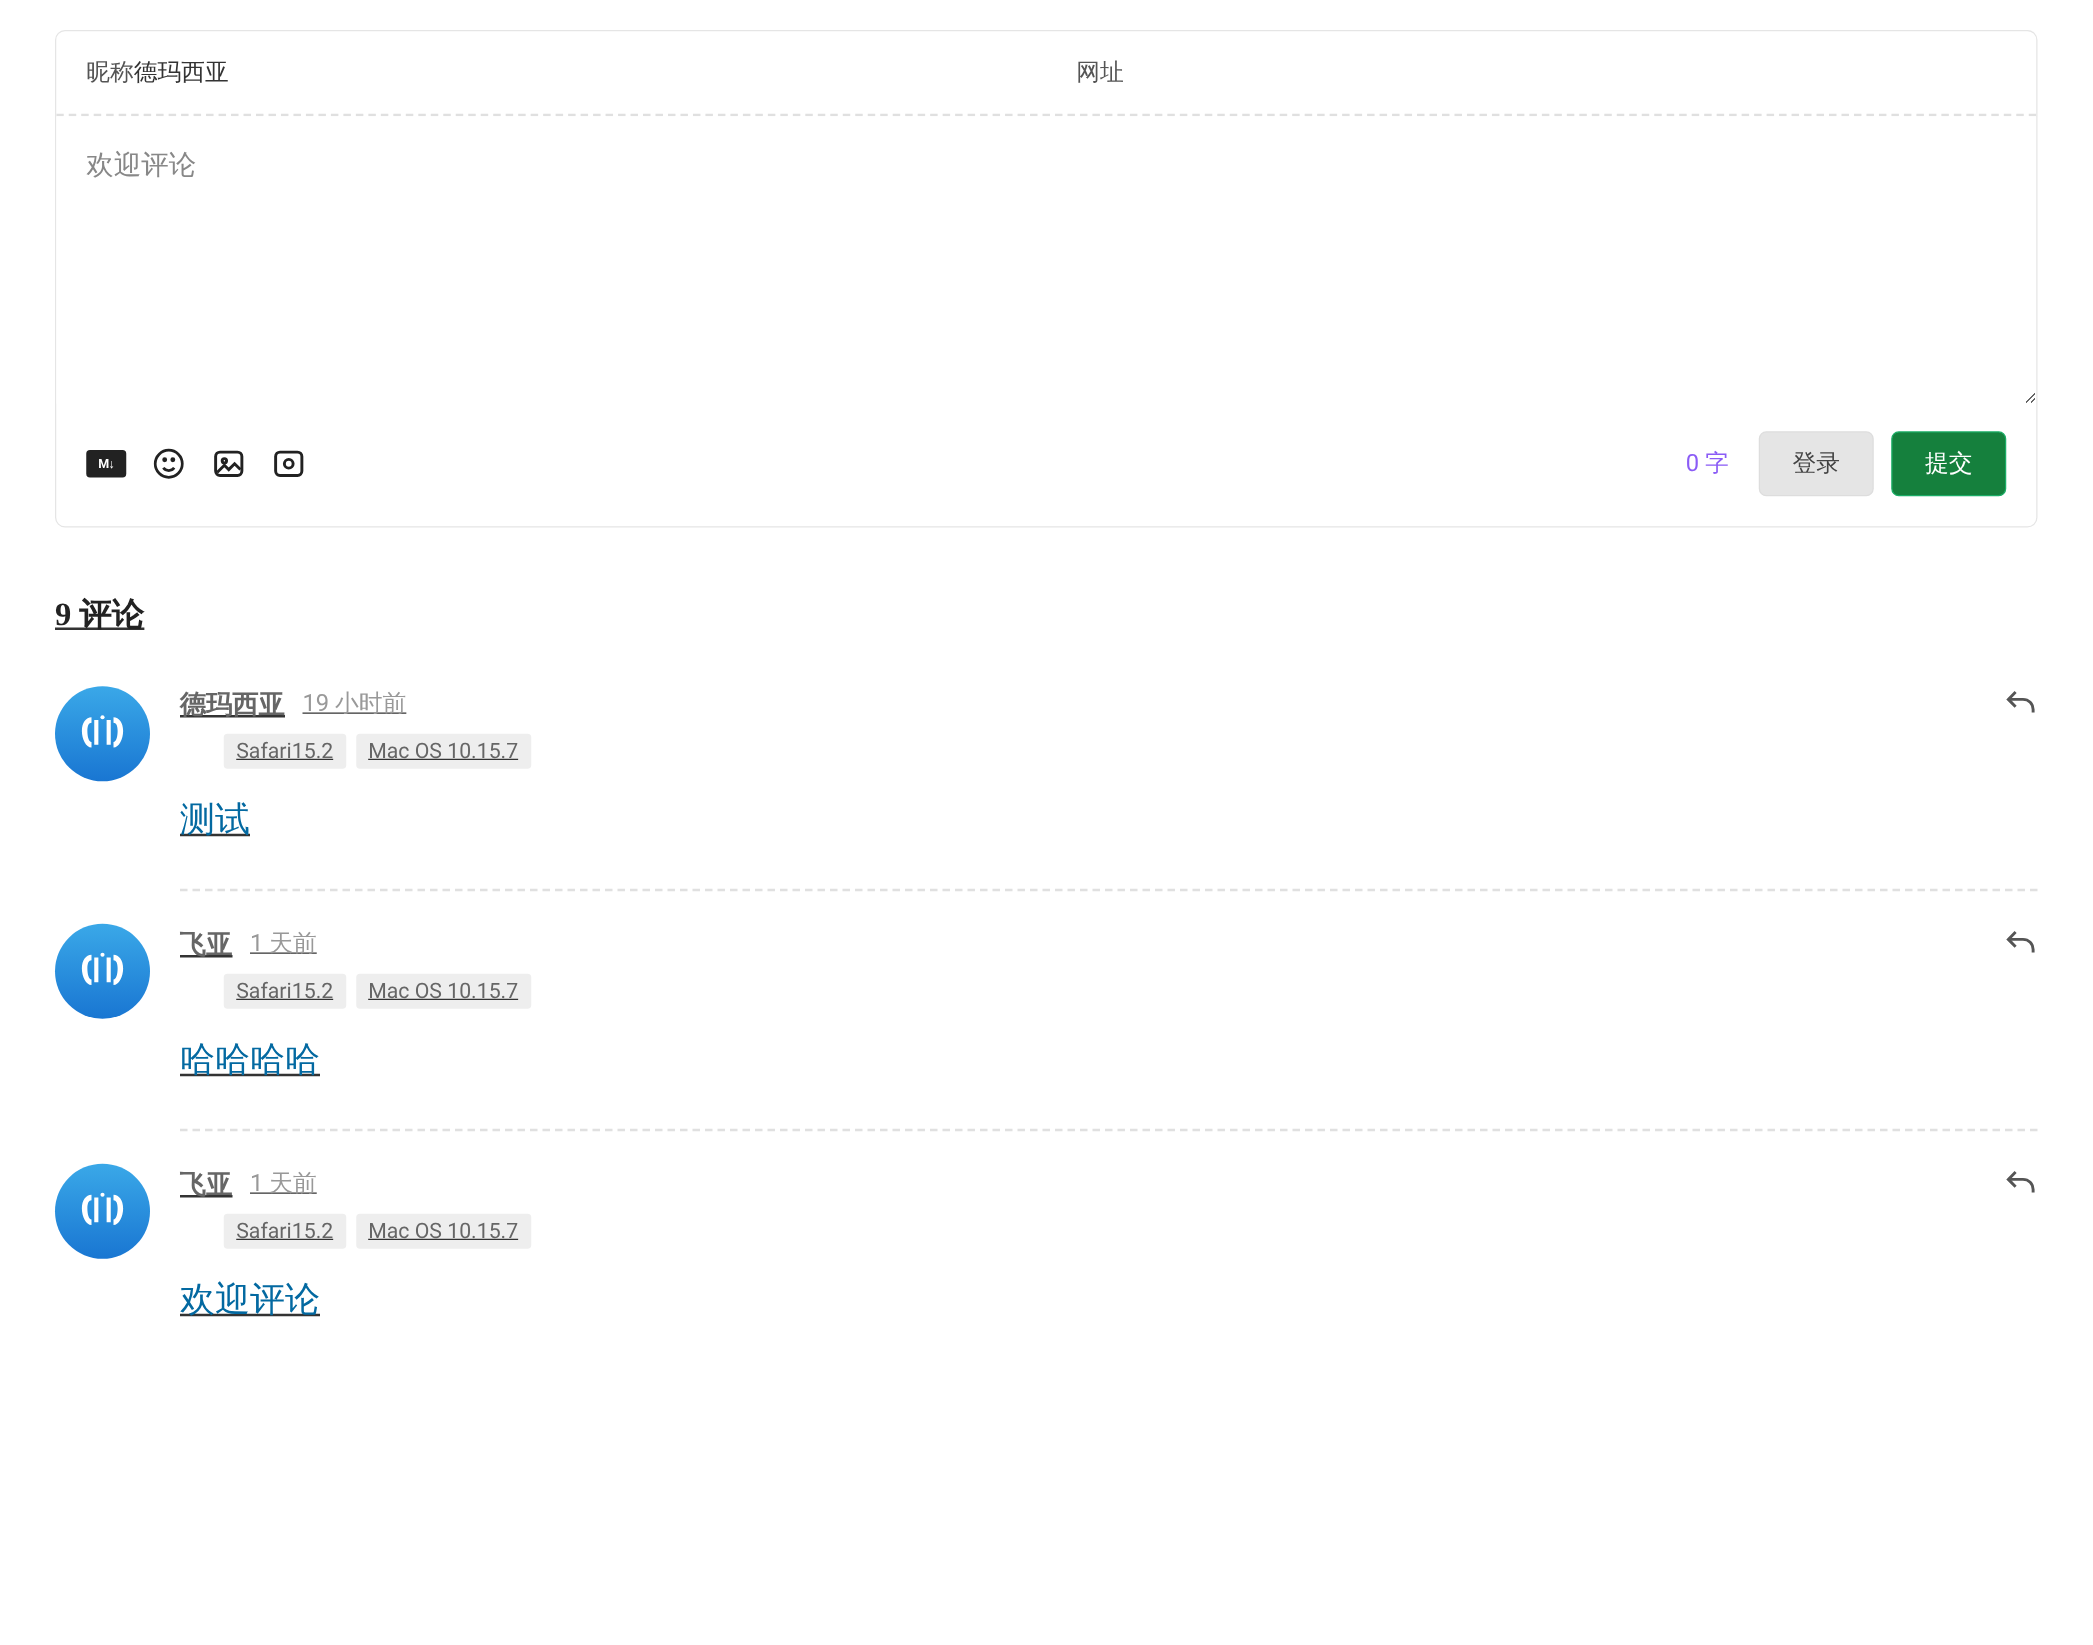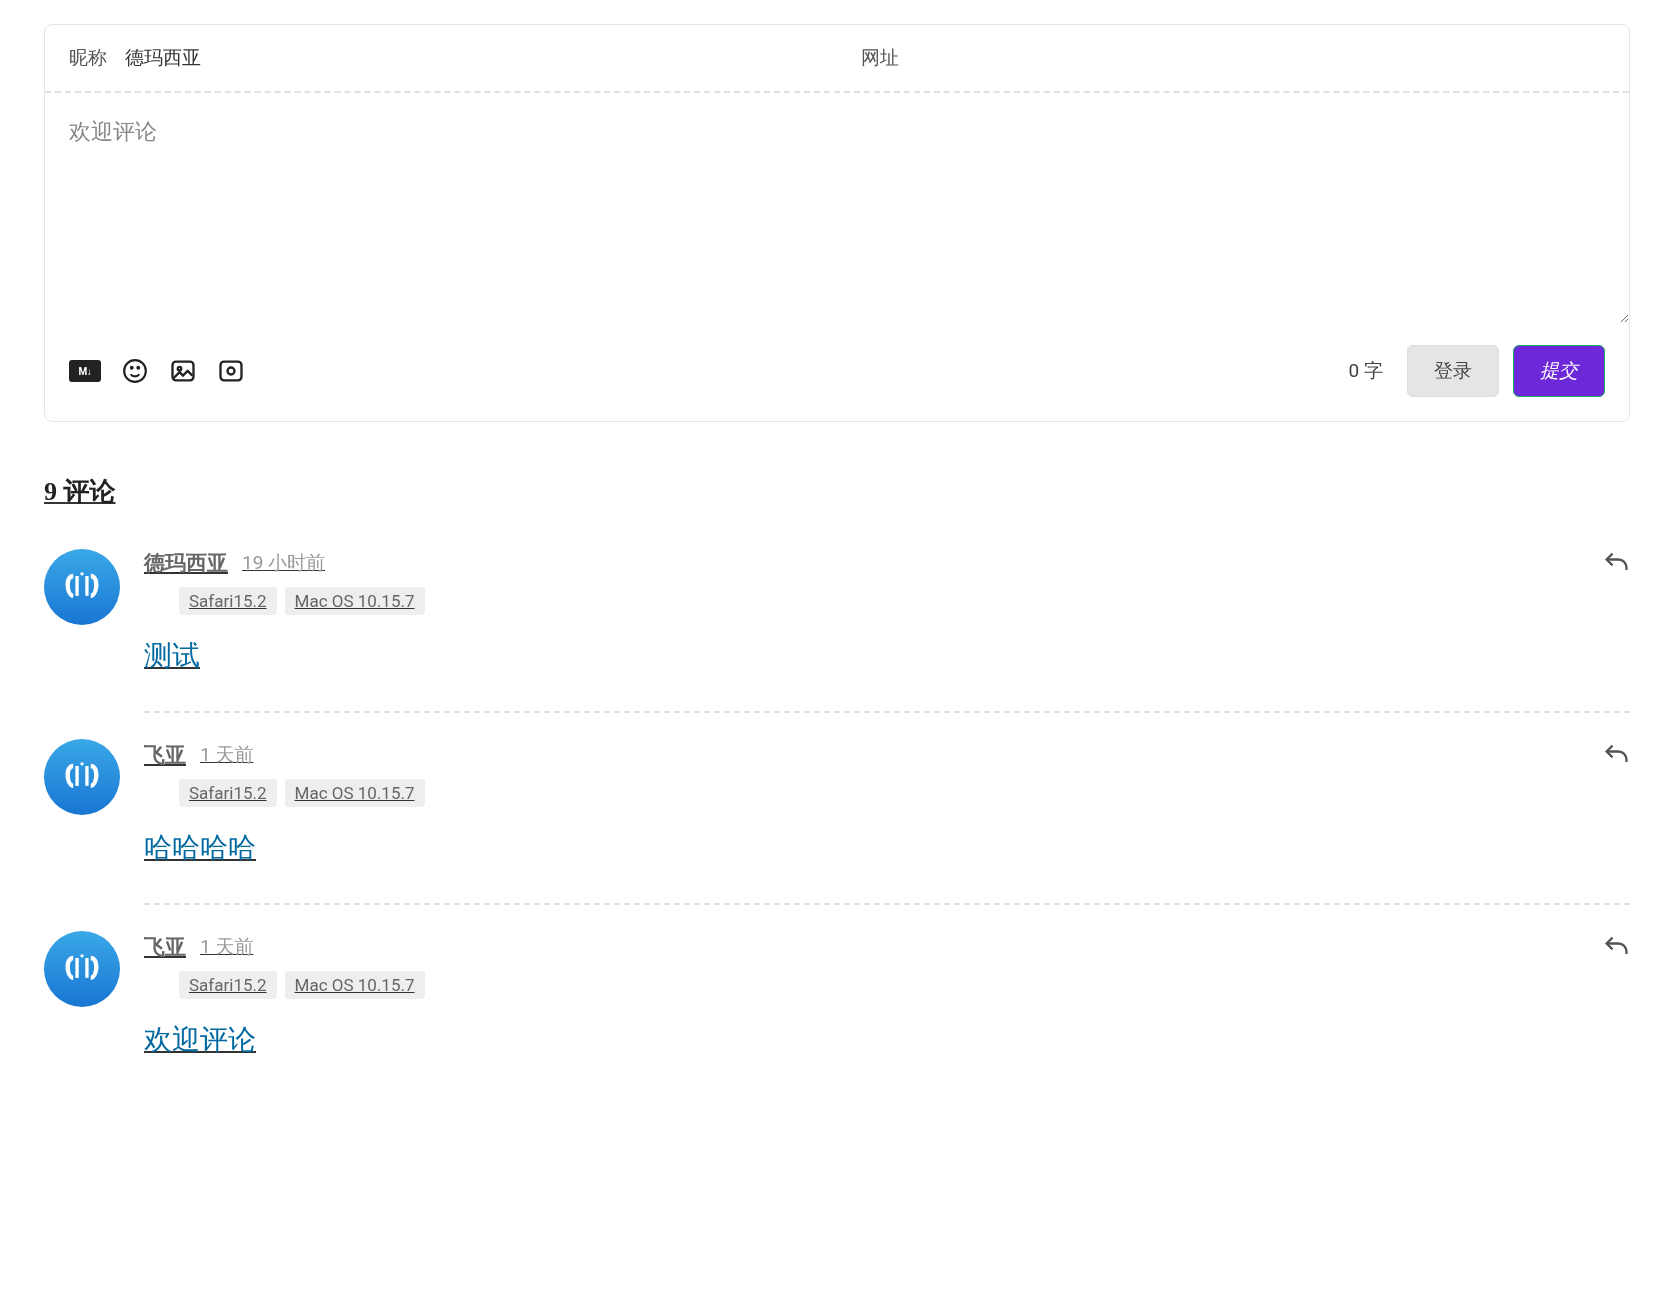--- a/index.html
+++ b/index.html
@@ -19,21 +19,20 @@
   .header-row {
     display: flex;
     padding: 0;
     border-bottom: 2px dashed #e0e0e0;
   }
   .header-cell {
     flex: 1;
     display: flex;
     align-items: center;
     padding: 20px 24px;
-    gap: 18px;
   }
   .header-label {
     color: #555;
     font-size: 19px;
     white-space: nowrap;
   }
   .header-value {
     font-size: 19px;
     color: #333;
     background: transparent;
@@ -77,39 +76,38 @@
     height: 22px;
     background: #222;
     border-radius: 3px;
     color: #fff;
     font-size: 10px;
     font-weight: bold;
     letter-spacing: -0.5px;
   }
   .spacer { flex: 1; }
   .word-count {
-    color: #404040;
+    color: #8b5cf6;
     font-size: 19px;
     margin-right: 24px;
   }
   .btn {
     padding: 12px 26px;
     border-radius: 6px;
     font-size: 19px;
     cursor: pointer;
     border: 1px solid #ddd;
     background: #e5e5e5;
     color: #444;
   }
   .btn + .btn { margin-left: 14px; }
   .btn-primary {
-    background: #6d28d9;
+    background: #15803d;
     border-color: #1aad66;
     color: #fff;
-    font-style: italic;
   }
   .comments-section {
     margin: 52px 20px 0 20px;
     text-decoration: underline;
   }
   .comments-title {
     font-size: 26px;
     font-weight: 700;
     color: #222;
     margin-bottom: 40px;

